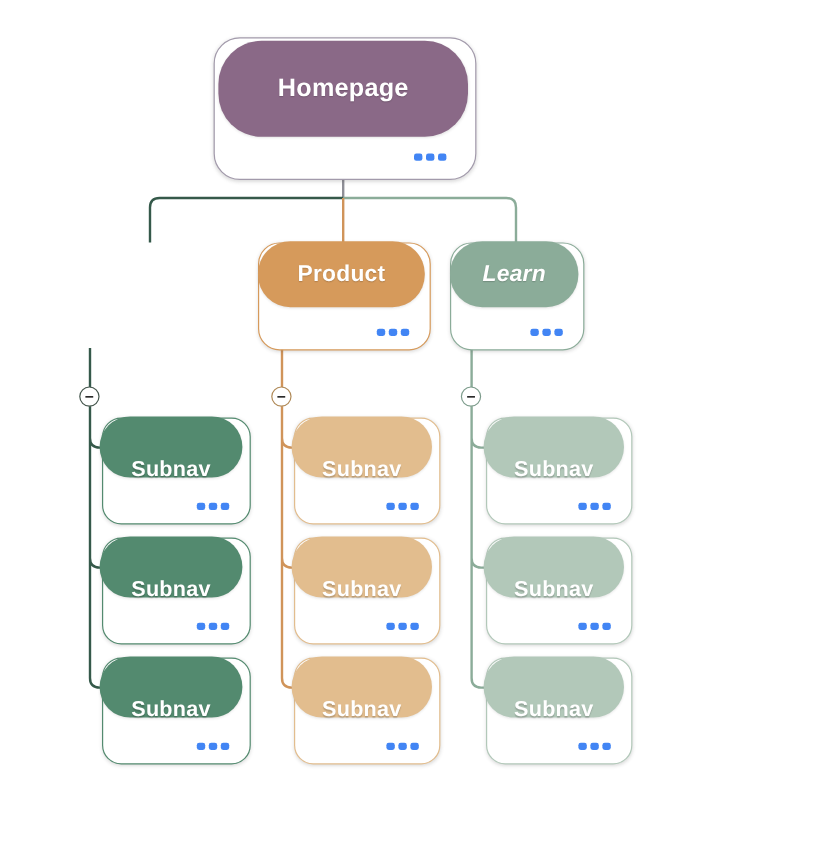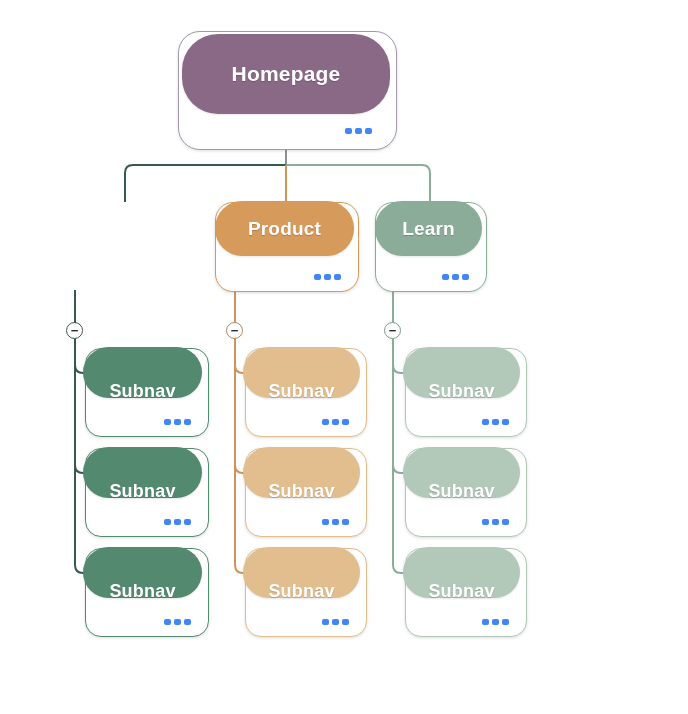--- a/index.html
+++ b/index.html
@@ -85,21 +85,21 @@
   </div>
 
 
   <div class="node l1" style="left: 215px; top: 202px; width: 142px; height: 88px; border-color: rgb(214, 154, 91);">
     <div class="pill" style="background: rgb(214, 154, 91);">
       <span class="label">Product</span>
     </div>
     <span class="dots" style="color: rgb(66, 133, 244);"><i></i><i></i><i></i></span>
   </div>
 
-  <div class="node l1" style="left: 375px; top: 202px; width: 110px; height: 88px; border-color: rgb(139, 172, 153);">
+  <div class="node l1" style="left: 375px; top: 202px; width: 110px; height: 88px; border-color: rgb(139, 172, 153); font-style: italic;">
     <div class="pill" style="background: rgb(139, 172, 153);">
       <span class="label">Learn</span>
     </div>
     <span class="dots" style="color: rgb(66, 133, 244);"><i></i><i></i><i></i></span>
   </div>
 
   <div class="collapse" style="left: 66px; top: 322px; border-color: rgb(68, 85, 76);">
       <span>−</span>
     </div>
   <div class="collapse" style="left: 226px; top: 322px; border-color: rgb(176, 138, 88);">

